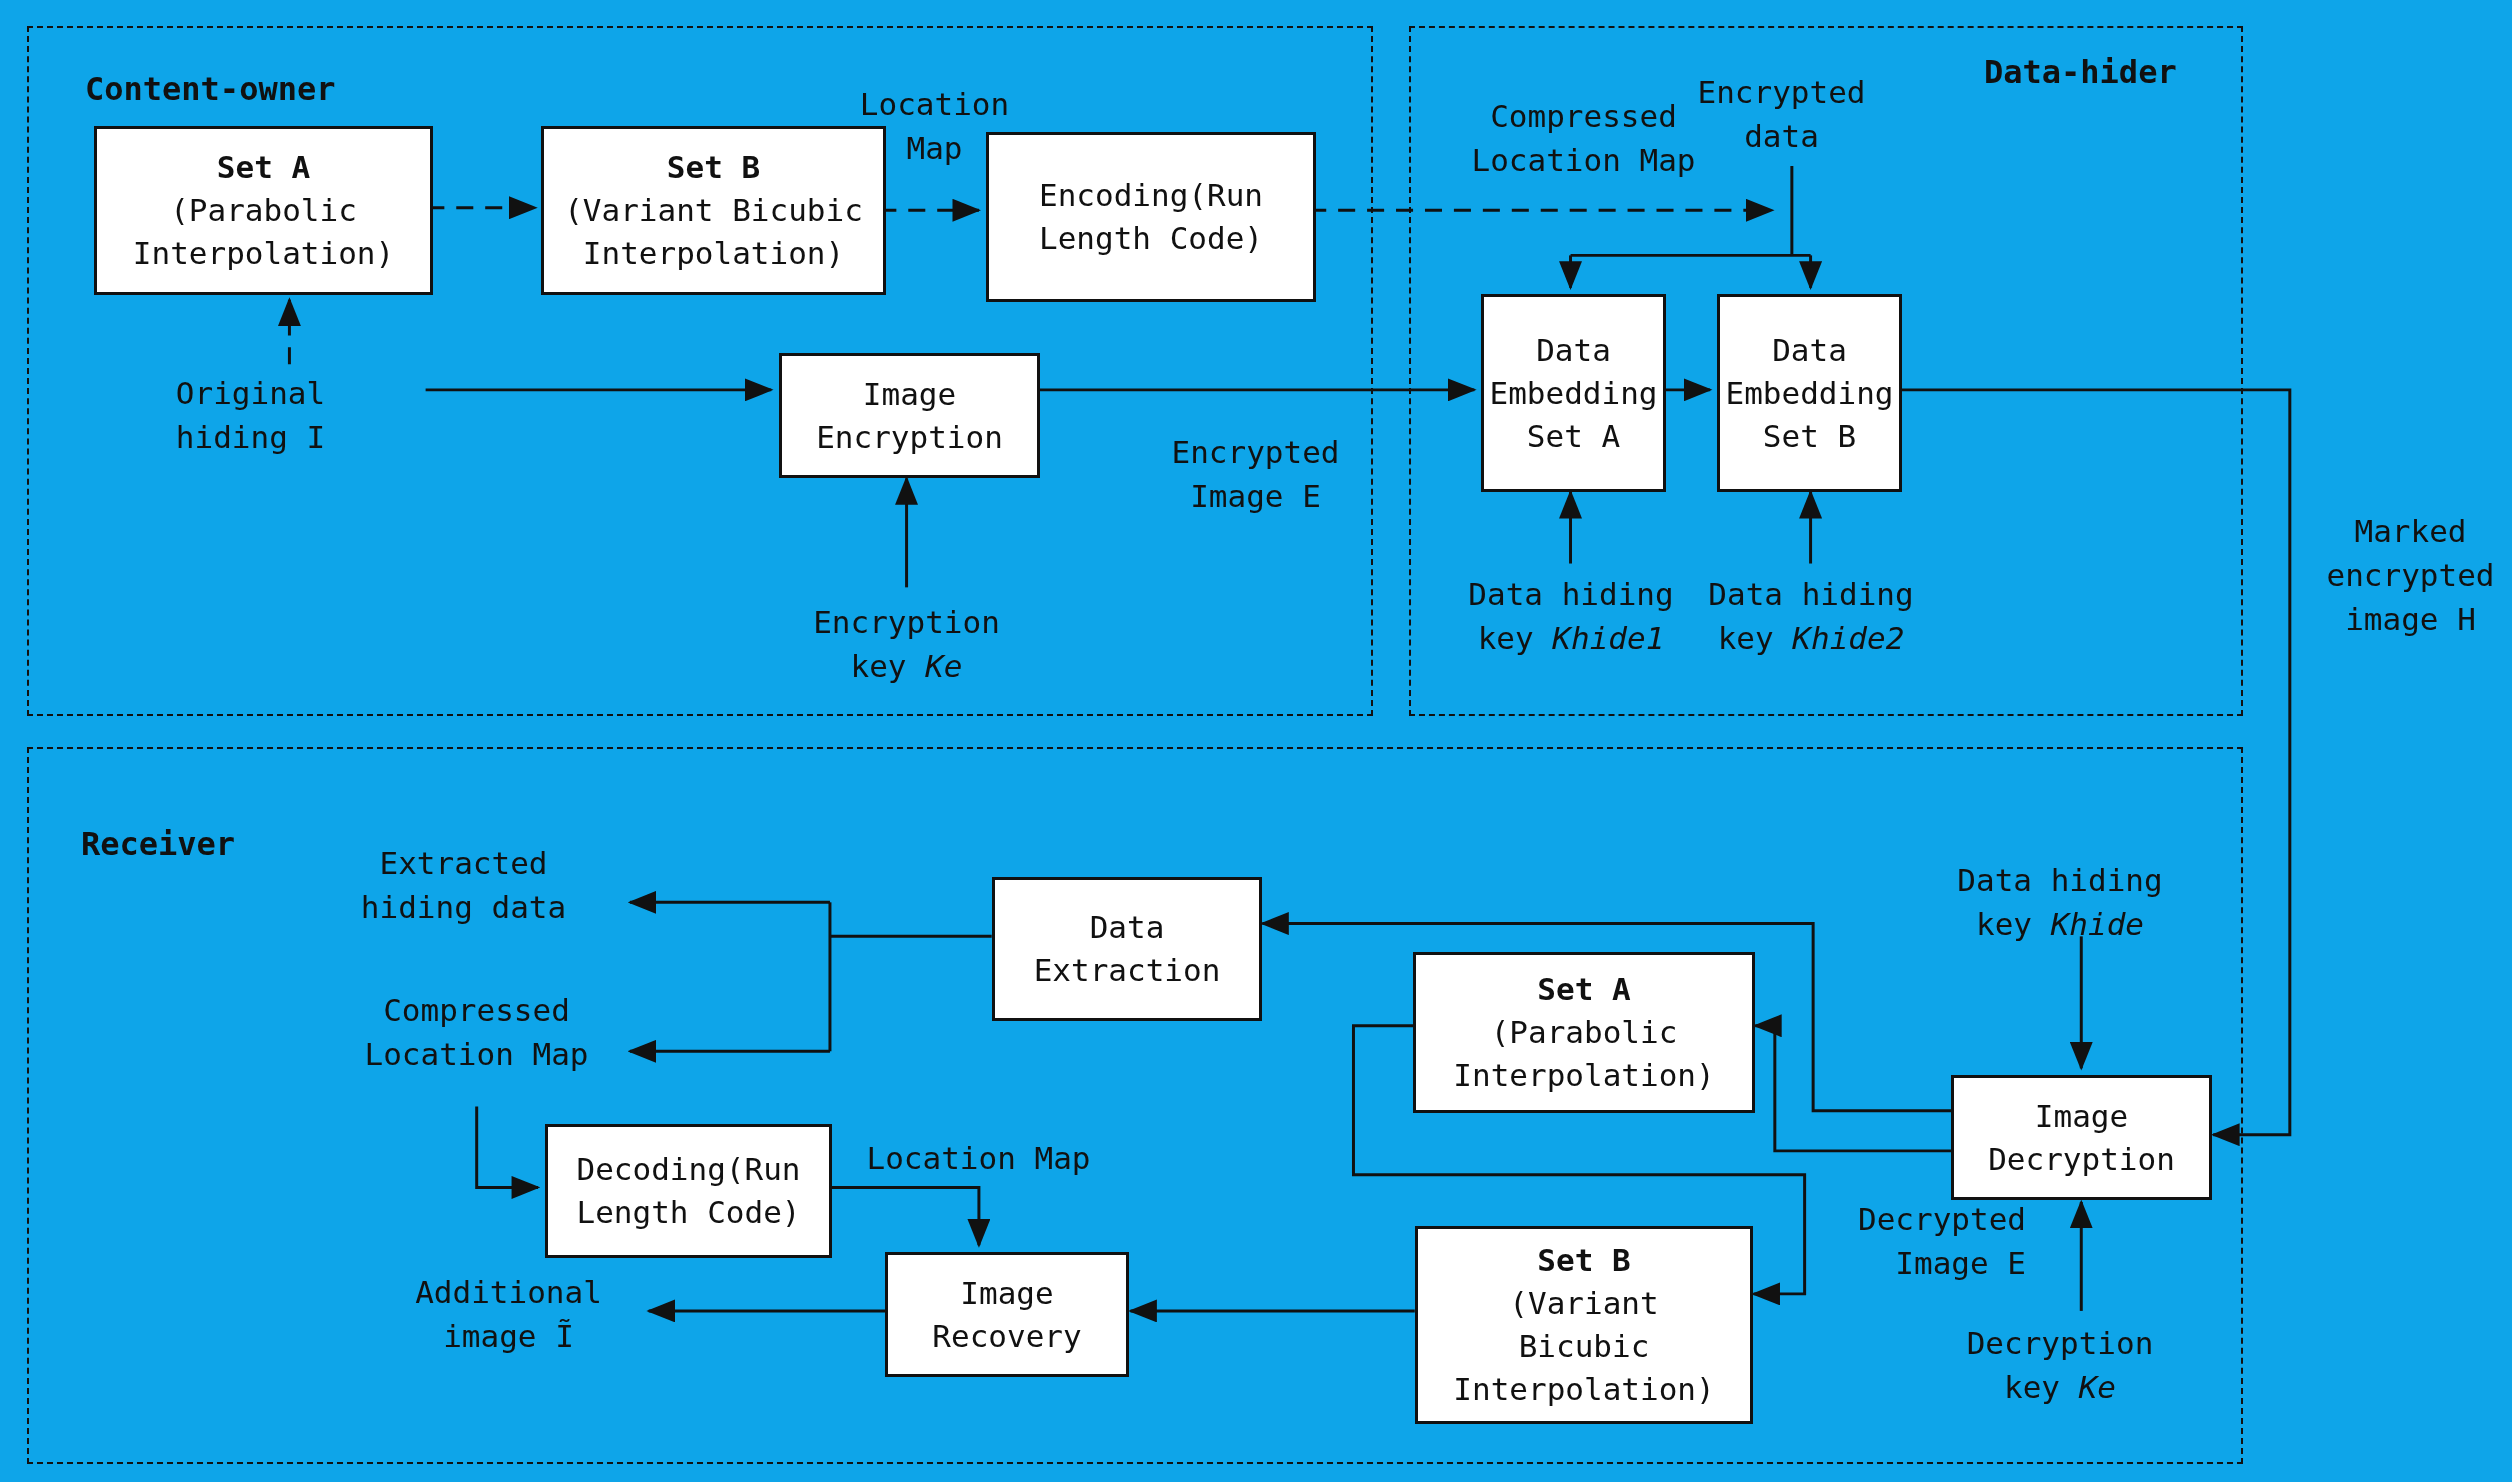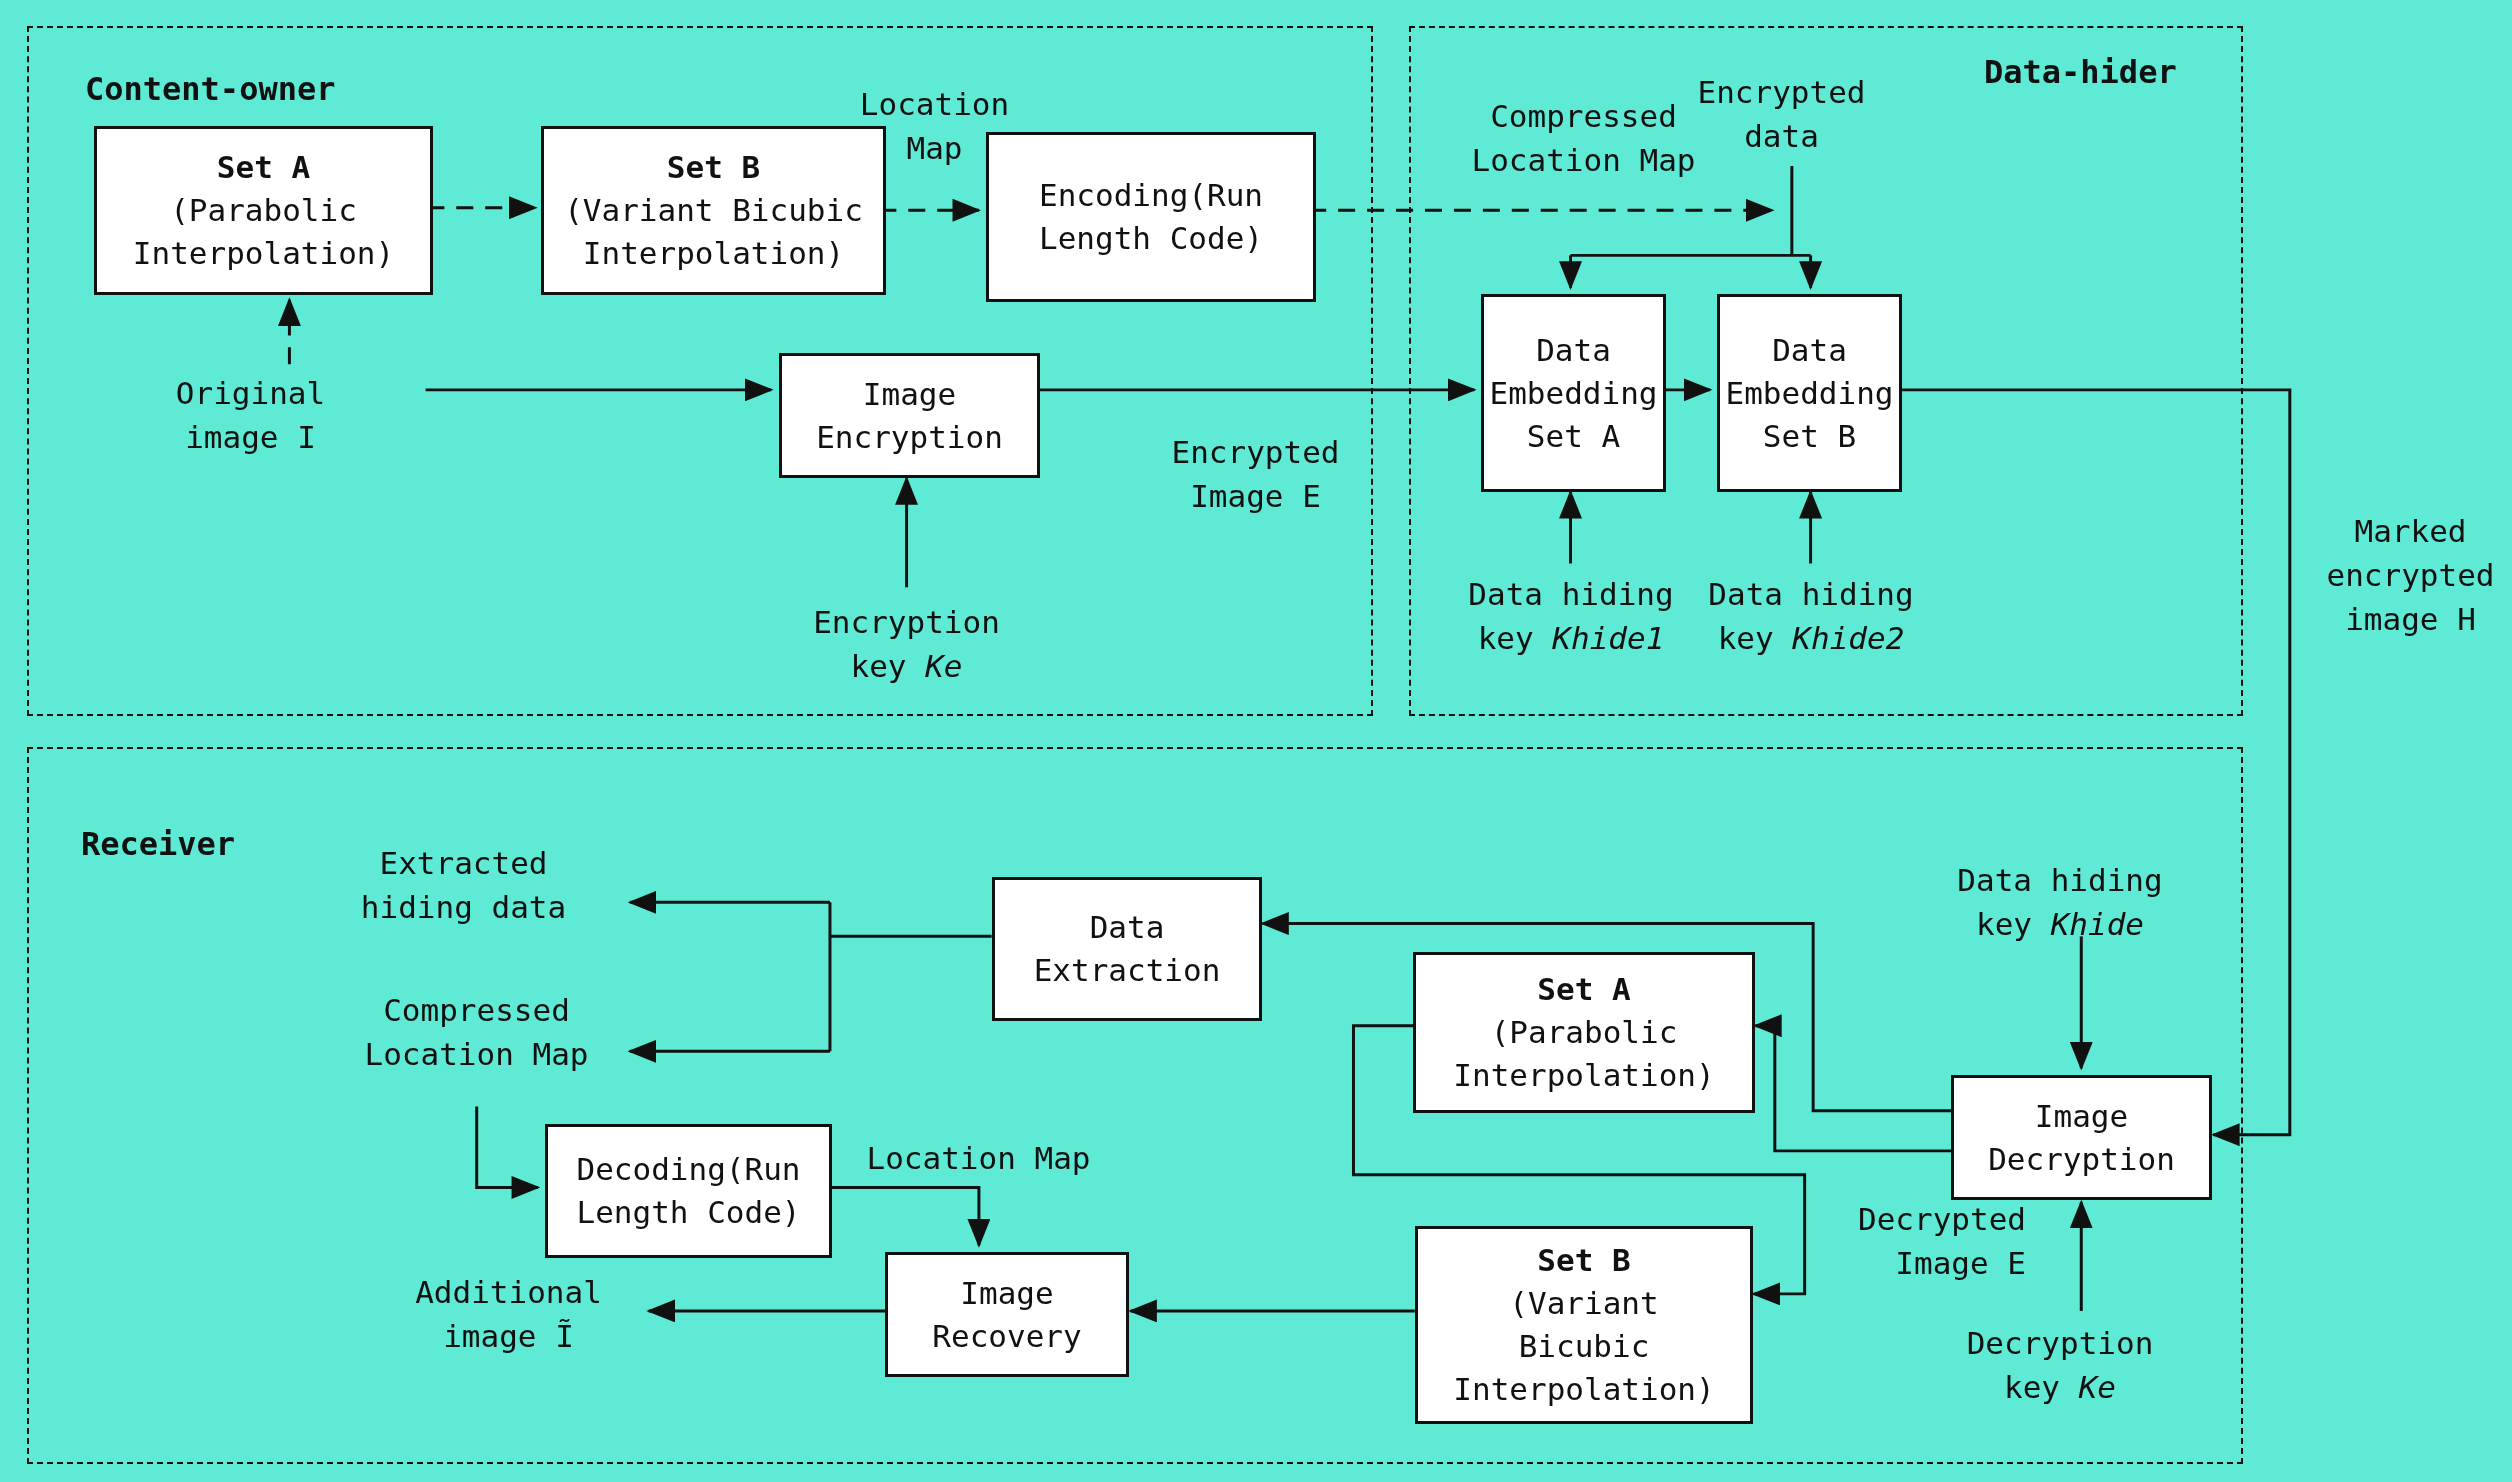--- a/index.html
+++ b/index.html
@@ -1,16 +1,16 @@
 <!DOCTYPE html>
 <html style="font-size:13.6px"><head>
 <meta charset="utf-8">
 <style>
   html,body{margin:0;padding:0;background:#ffffff;}
-  #canvas{position:relative;width:2512px;height:1482px;background:#5eead4;overflow:hidden;
+  #canvas{position:relative;width:2512px;height:1482px;background:#0ea5e9;overflow:hidden;
           font-family:"DejaVu Sans Mono","Liberation Mono",monospace;color:#111;}
   #wires{position:absolute;left:0;top:0;}
   .sec{position:absolute;border:2.6px dashed #111;}
   .sec-title{position:absolute;font-weight:bold;font-size:32px;white-space:nowrap;}
   .box{position:absolute;border:3.4px solid #111;background:#ffffff;display:flex;flex-direction:column;
        justify-content:center;align-items:center;text-align:center;font-size:31px;line-height:43px;}
   .box .hd{font-weight:bold;}
   .lbl{position:absolute;text-align:center;font-size:31px;line-height:44px;white-space:nowrap;}
   .lbl i{font-style:italic;}
 </style>
@@ -141,21 +141,21 @@
     <div>Image</div>
     <div>Decryption</div>
   </div>
 
   <div class="lbl" style="left:807px;top:82px;width:255px;">
     <div>Location</div>
     <div>Map</div>
   </div>
   <div class="lbl" style="left:123px;top:371px;width:255px;">
     <div>Original</div>
-    <div>image I</div>
+    <div>hiding I</div>
   </div>
   <div class="lbl" style="left:779px;top:600px;width:255px;">
     <div>Encryption</div>
     <div><span>key </span><i>Ke</i></div>
   </div>
   <div class="lbl" style="left:1128px;top:430px;width:255px;">
     <div>Encrypted</div>
     <div>Image E</div>
   </div>
   <div class="lbl" style="left:1439px;top:94px;width:289px;">

